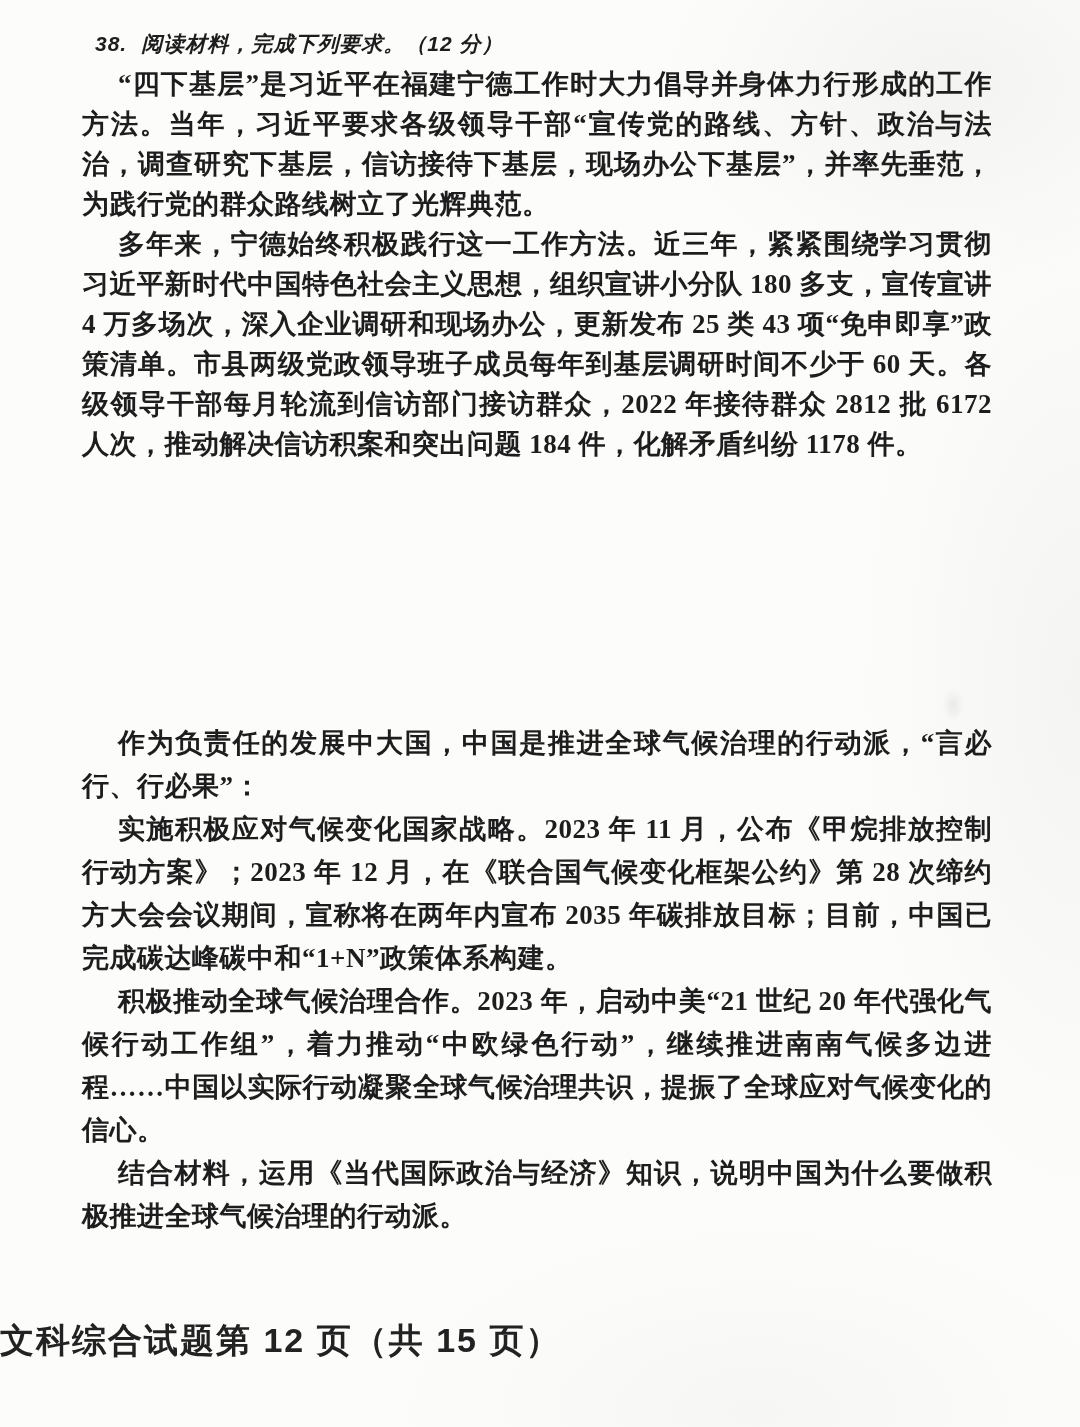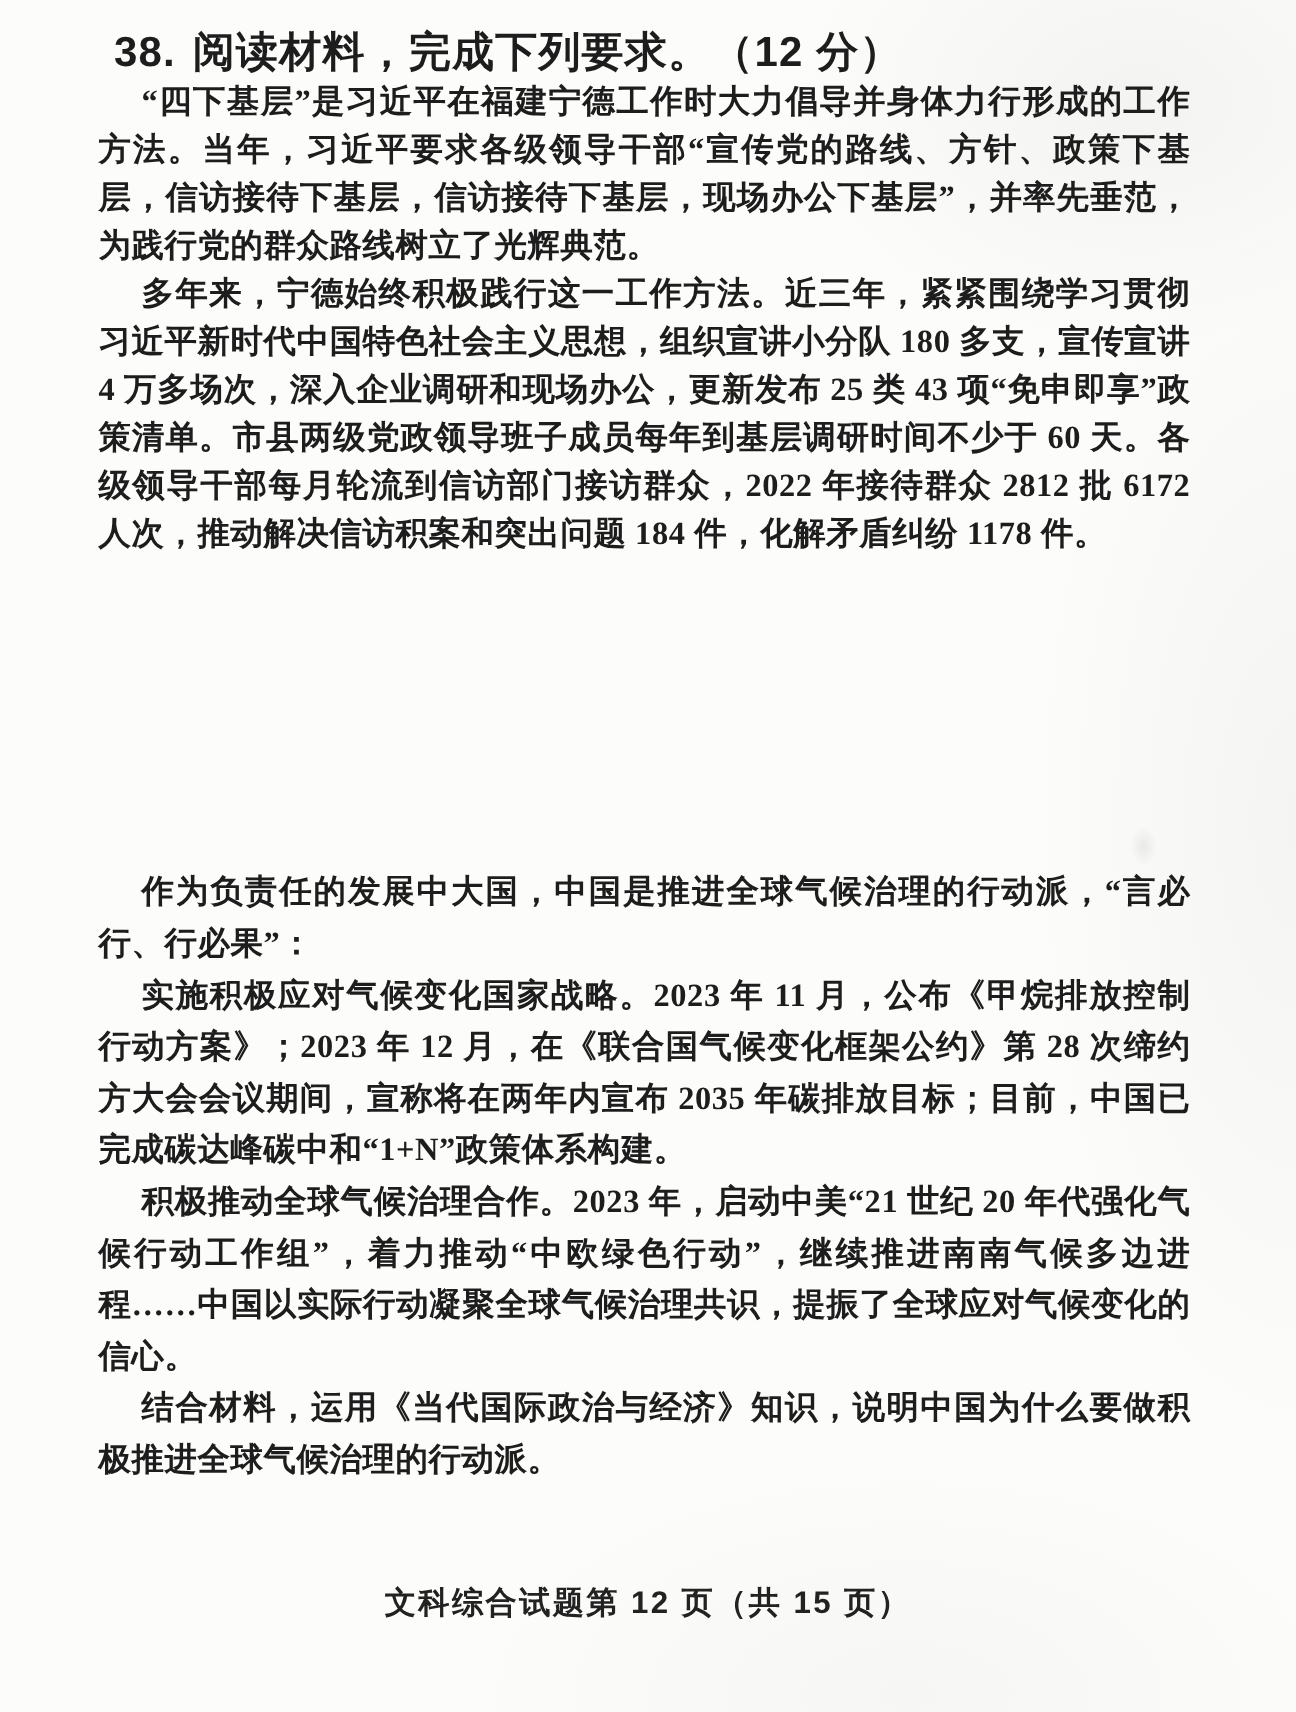--- a/index.html
+++ b/index.html
@@ -24,47 +24,47 @@
   .question {
     position: absolute;
     left: 82px;
     width: 910px;
   }
   .q38 { top: 24px; }
   .q39 { top: 722px; }
   .q-header {
     font-family: "Liberation Sans", "DejaVu Sans", sans-serif;
     font-weight: 700;
-    font-size: 35px;
+    font-size: 21px;
     line-height: 40px;
     padding-left: 13px;
     letter-spacing: 1px;
     white-space: nowrap;
+    font-style: italic;
   }
   .q39 .q-header { line-height: 43px; }
   .q-num { margin-right: 14px; }
   .material {
     margin: 0;
     font-size: 27px;
     font-weight: 600;
     line-height: 40px;
     text-align: justify;
     text-indent: 36px;
     letter-spacing: 0.5px;
   }
   .q39 .material { line-height: 43px; }
   .page-footer {
     position: absolute;
     top: 1318px;
     left: 0;
     width: 1080px;
-    text-align: center;
     font-family: "Liberation Sans", "DejaVu Sans", sans-serif;
     font-weight: 700;
-    font-size: 26px;
+    font-size: 34px;
     letter-spacing: 2px;
     color: #222;
   }
   
   .scan-mark {
     position: absolute;
     top: 688px;
     left: 942px;
     width: 22px;
     height: 34px;
@@ -74,21 +74,21 @@
 </style>
 </head>
 <body>
 
 <div class="sheet">
 
   <section class="question q38">
     <div class="q-header">
       <span class="q-num">38.</span><span class="q-title">阅读材料，完成下列要求。（12 分）</span>
     </div>
-    <p class="material">“四下基层”是习近平在福建宁德工作时大力倡导并身体力行形成的工作方法。当年，习近平要求各级领导干部“宣传党的路线、方针、政策下基层，信访接待下基层，信访接待下基层，现场办公下基层”，并率先垂范，为践行党的群众路线树立了光辉典范。</p>
+    <p class="material">“四下基层”是习近平在福建宁德工作时大力倡导并身体力行形成的工作方法。当年，习近平要求各级领导干部“宣传党的路线、方针、政治与法治，调查研究下基层，信访接待下基层，现场办公下基层”，并率先垂范，为践行党的群众路线树立了光辉典范。</p>
     <p class="material">多年来，宁德始终积极践行这一工作方法。近三年，紧紧围绕学习贯彻习近平新时代中国特色社会主义思想，组织宣讲小分队 180 多支，宣传宣讲 4 万多场次，深入企业调研和现场办公，更新发布 25 类 43 项“免申即享”政策清单。市县两级党政领导班子成员每年到基层调研时间不少于 60 天。各级领导干部每月轮流到信访部门接访群众，2022 年接待群众 2812 批 6172 人次，推动解决信访积案和突出问题 184 件，化解矛盾纠纷 1178 件。</p>
   </section>
 
   <div class="scan-mark"></div>
 
   <section class="question q39">
     <p class="material">作为负责任的发展中大国，中国是推进全球气候治理的行动派，“言必行、行必果”：</p>
     <p class="material">实施积极应对气候变化国家战略。2023 年 11 月，公布《甲烷排放控制行动方案》；2023 年 12 月，在《联合国气候变化框架公约》第 28 次缔约方大会会议期间，宣称将在两年内宣布 2035 年碳排放目标；目前，中国已完成碳达峰碳中和“1+N”政策体系构建。</p>
     <p class="material">积极推动全球气候治理合作。2023 年，启动中美“21 世纪 20 年代强化气候行动工作组”，着力推动“中欧绿色行动”，继续推进南南气候多边进程……中国以实际行动凝聚全球气候治理共识，提振了全球应对气候变化的信心。</p>
     <p class="material">结合材料，运用《当代国际政治与经济》知识，说明中国为什么要做积极推进全球气候治理的行动派。</p>

